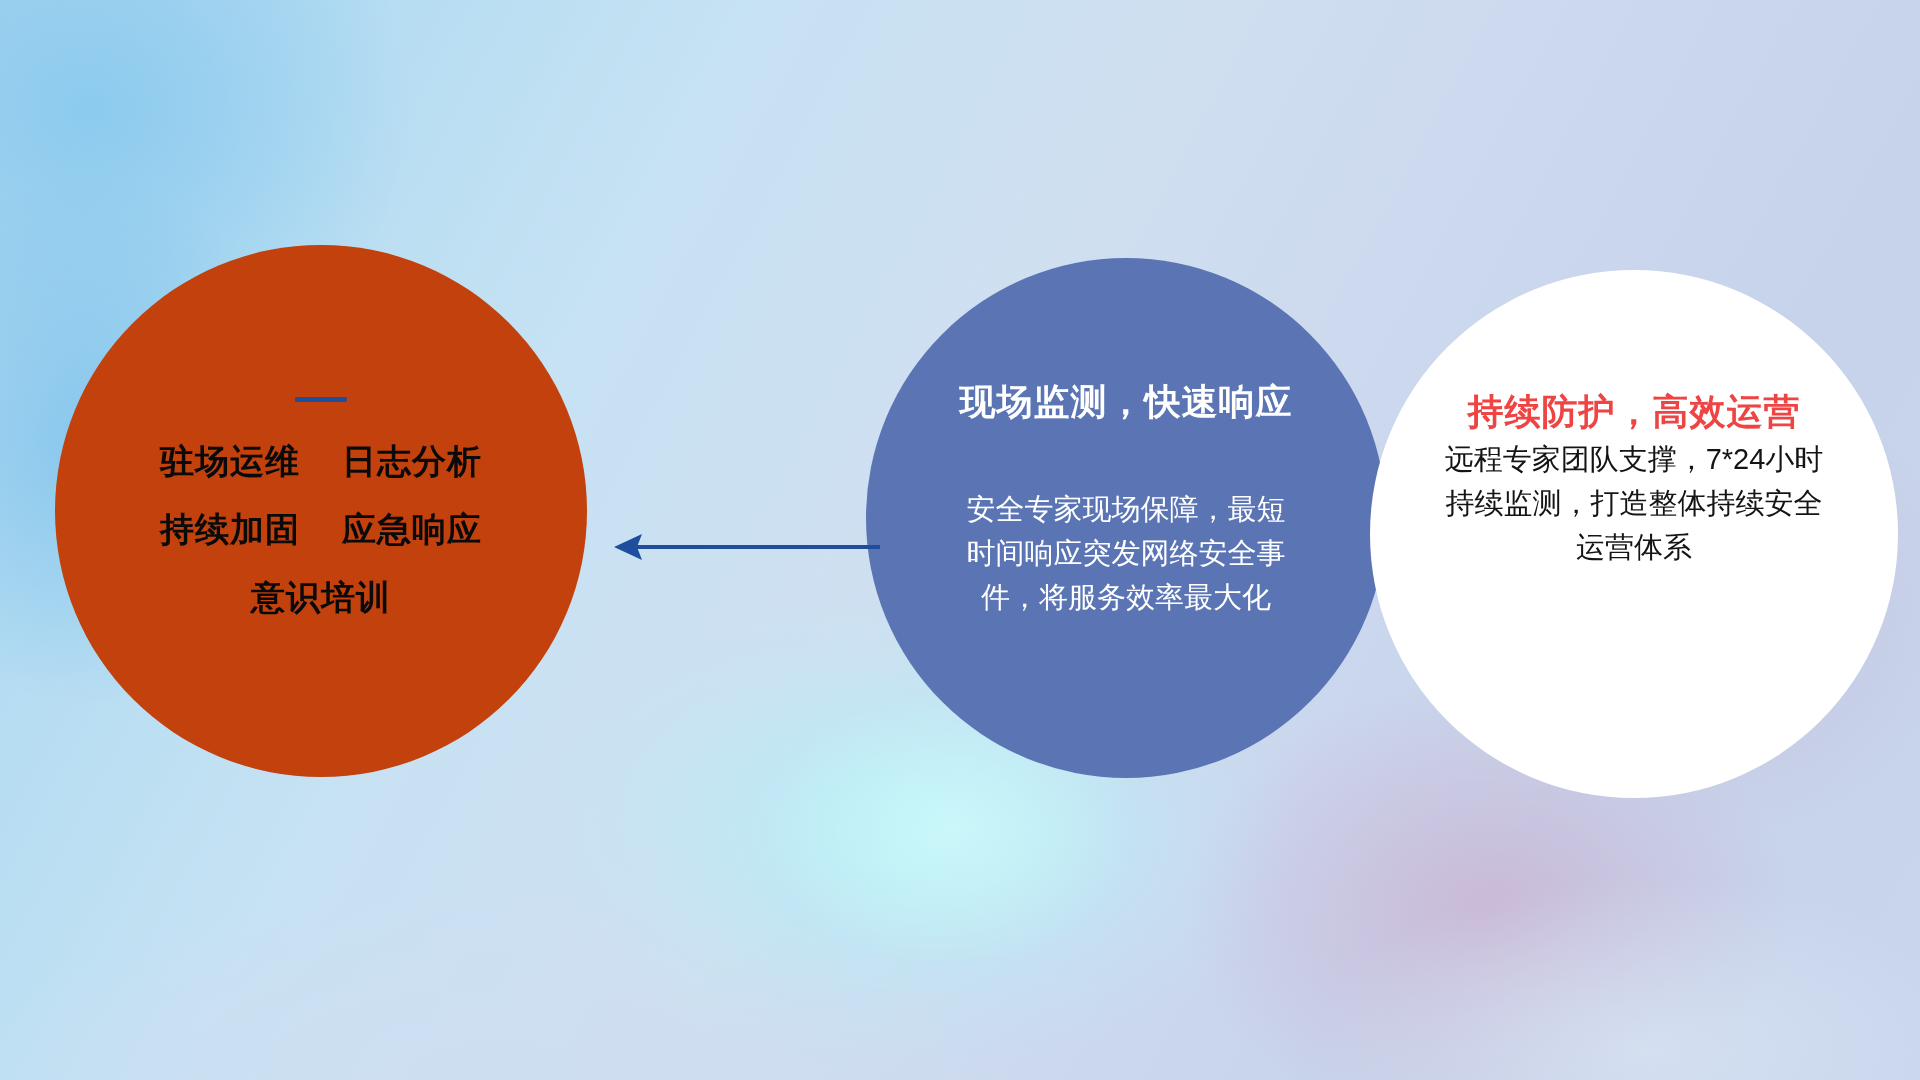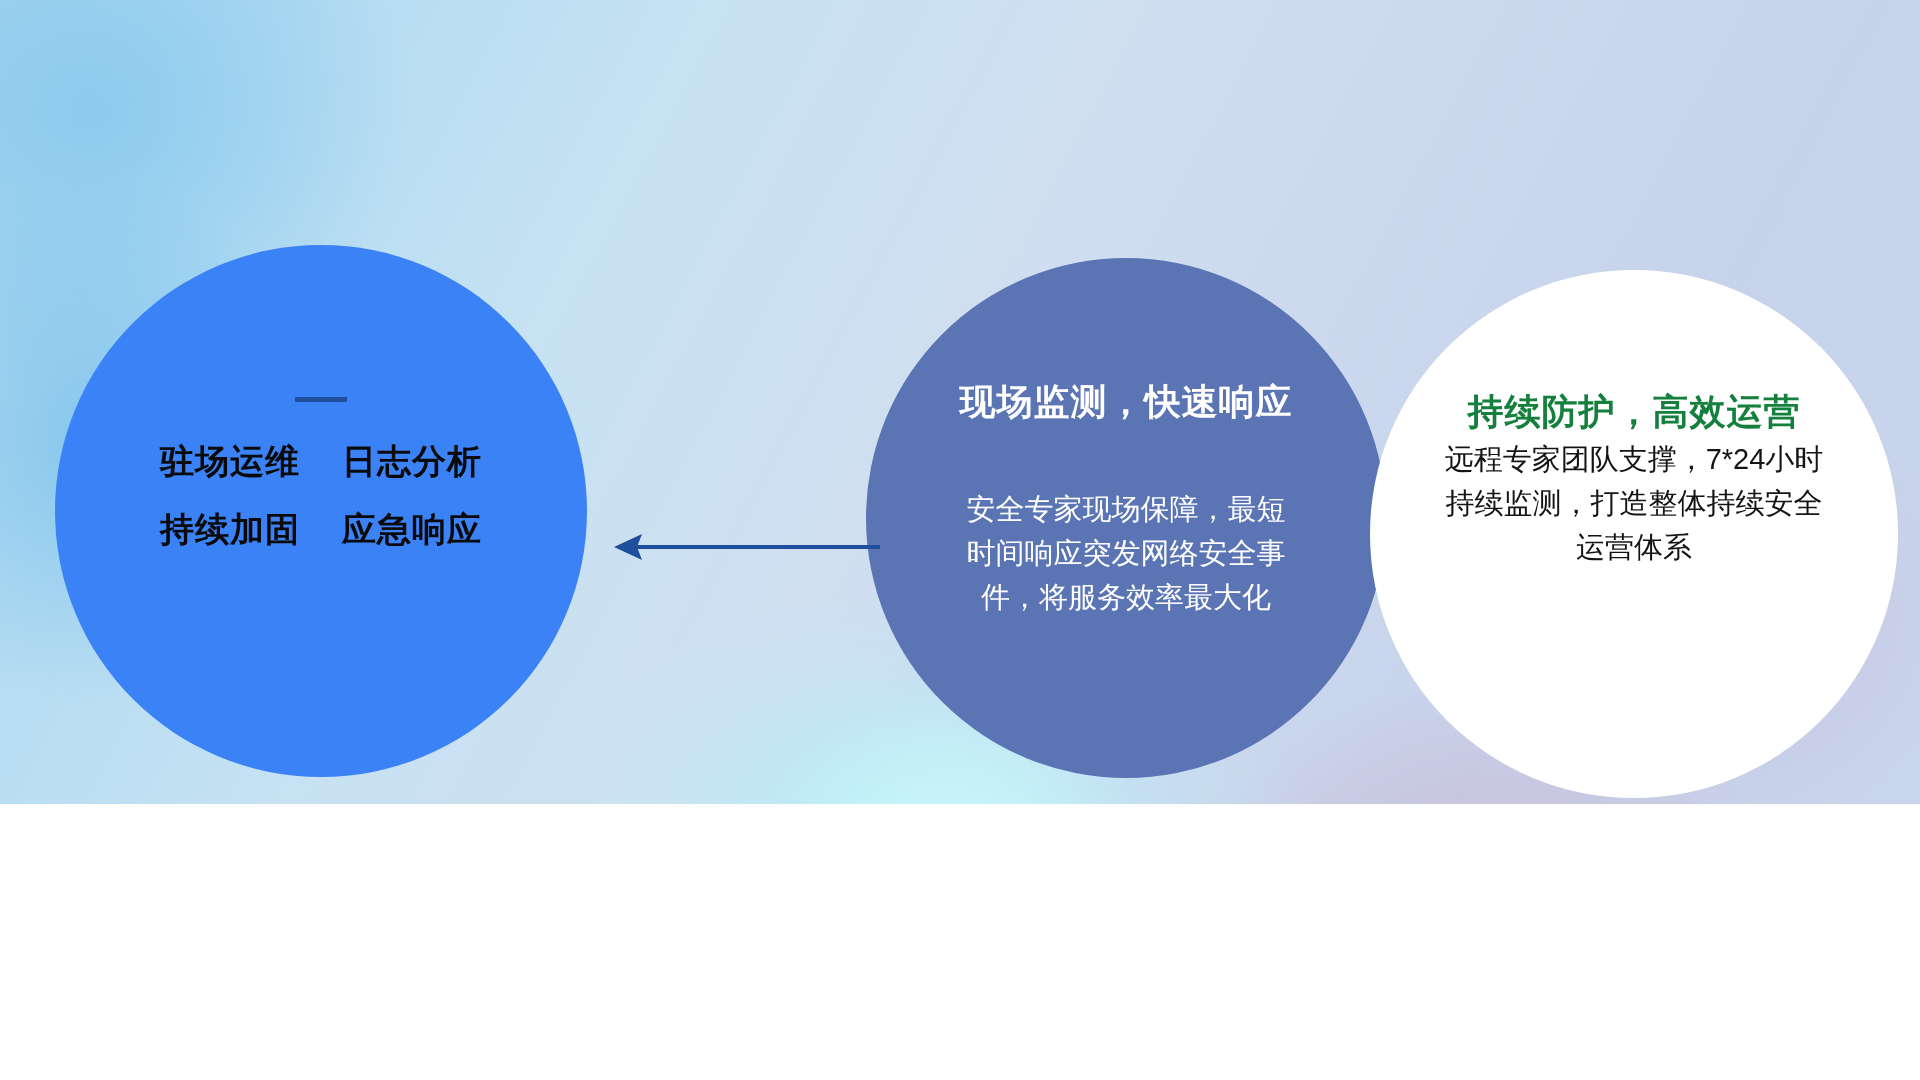--- a/index.html
+++ b/index.html
@@ -7,21 +7,21 @@
     padding: 0;
     background: #ffffff;
   }
   body {
     font-family: "Liberation Sans", "DejaVu Sans", sans-serif;
   }
 
   #slide {
     position: relative;
     width: 1920px;
-    height: 804px;
+    height: 1080px;
     overflow: hidden;
   }
 
   
   .bg-base {
     position: absolute;
     inset: 0;
     background:
       linear-gradient(118deg,
         #a8d4ef 0%,
@@ -80,21 +80,21 @@
 
   
   .circle {
     position: absolute;
     border-radius: 50%;
     box-sizing: border-box;
   }
   .circle-left {
     left: 55px; top: 245px;
     width: 532px; height: 532px;
-    background: #3b82f6;
+    background: #c2410c;
     display: flex;
     flex-direction: column;
     align-items: center;
     justify-content: flex-start;
   }
   .circle-mid {
     left: 866px; top: 258px;
     width: 520px; height: 520px;
     background: #5b75b4;
     display: flex;
@@ -151,21 +151,21 @@
     line-height: 1.52;
     color: #ffffff;
     text-align: center;
   }
 
   
   .right-title {
     margin-top: 118px;
     font-size: 36px;
     font-weight: bold;
-    color: #15803d;
+    color: #ef4444;
     letter-spacing: 1px;
     white-space: nowrap;
   }
   .right-body {
     width: 400px;
     font-size: 29px;
     line-height: 1.52;
     color: #141414;
     text-align: center;
   }
@@ -198,20 +198,21 @@
   <div class="circle circle-mid">
     <div class="mid-title">现场监测，快速响应</div>
     <div class="mid-body">安全专家现场保障，最短时间响应突发网络安全事件，将服务效率最大化</div>
   </div>
 
   <div class="circle circle-left">
     <div class="dash"></div>
     <div class="kw-list">
       <div class="kw-row">驻场运维    日志分析</div>
       <div class="kw-row">持续加固    应急响应</div>
+      <div class="kw-row">意识培训</div>
     </div>
   </div>
 
   <div class="circle circle-right">
     <div class="right-title">持续防护，高效运营</div>
     <div class="right-body">远程专家团队支撑，7*24小时持续监测，打造整体持续安全运营体系</div>
   </div>
 
   <div class="arrow-wrap">
     <svg width="268" height="50" viewBox="0 0 268 50" xmlns="http://www.w3.org/2000/svg">

